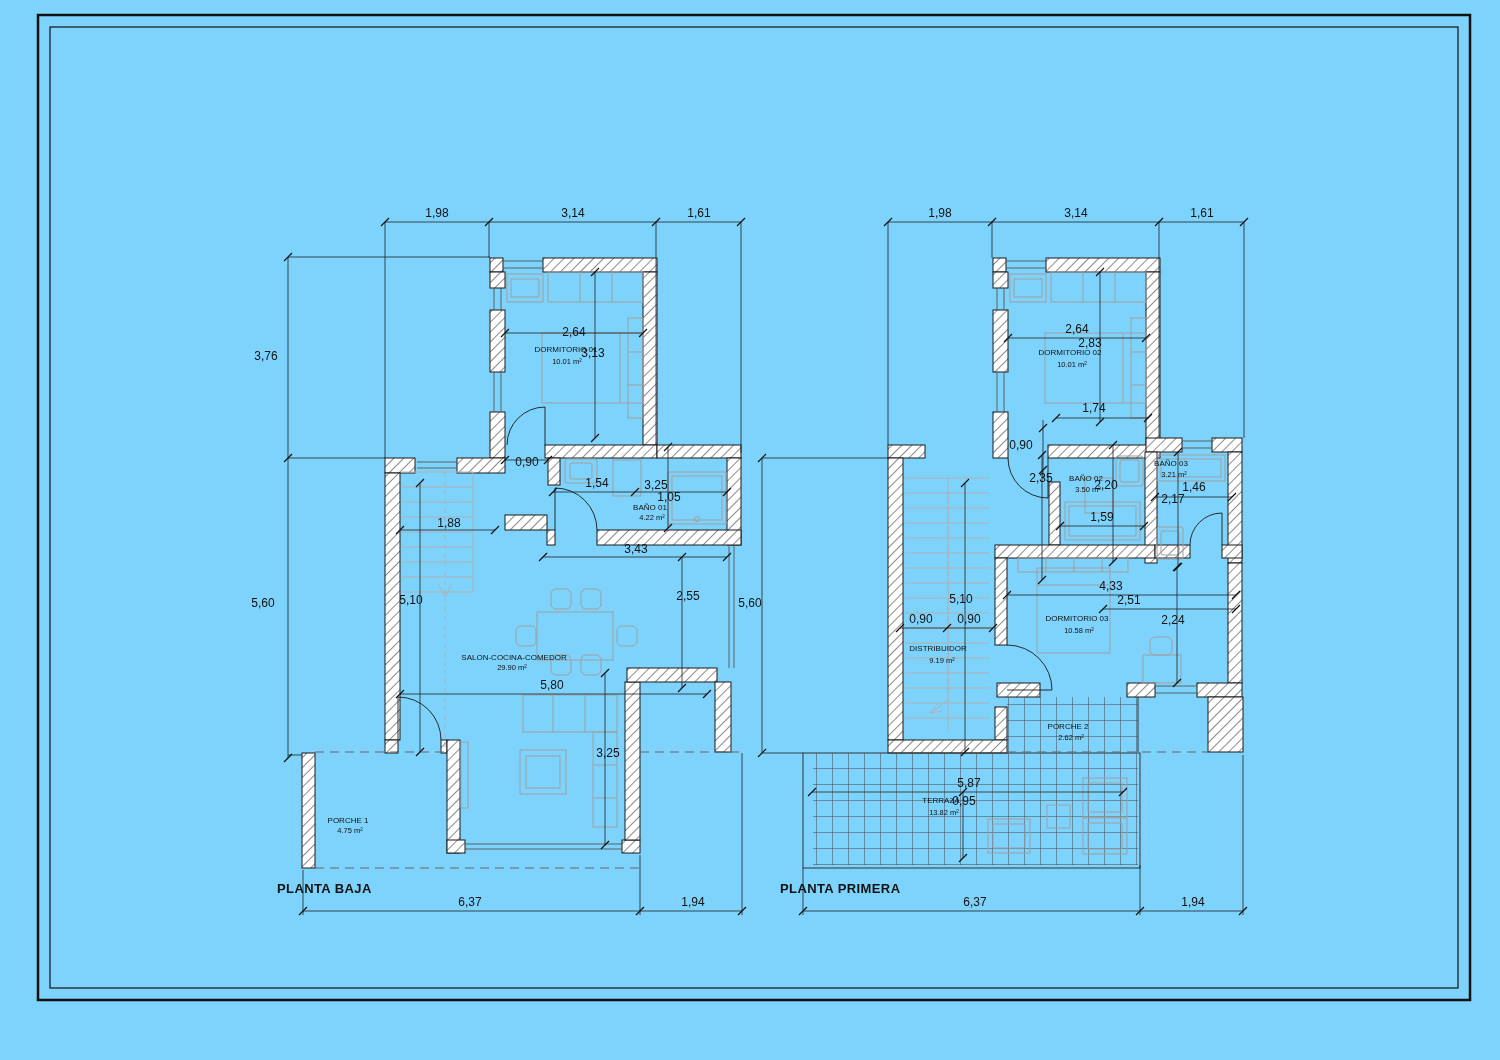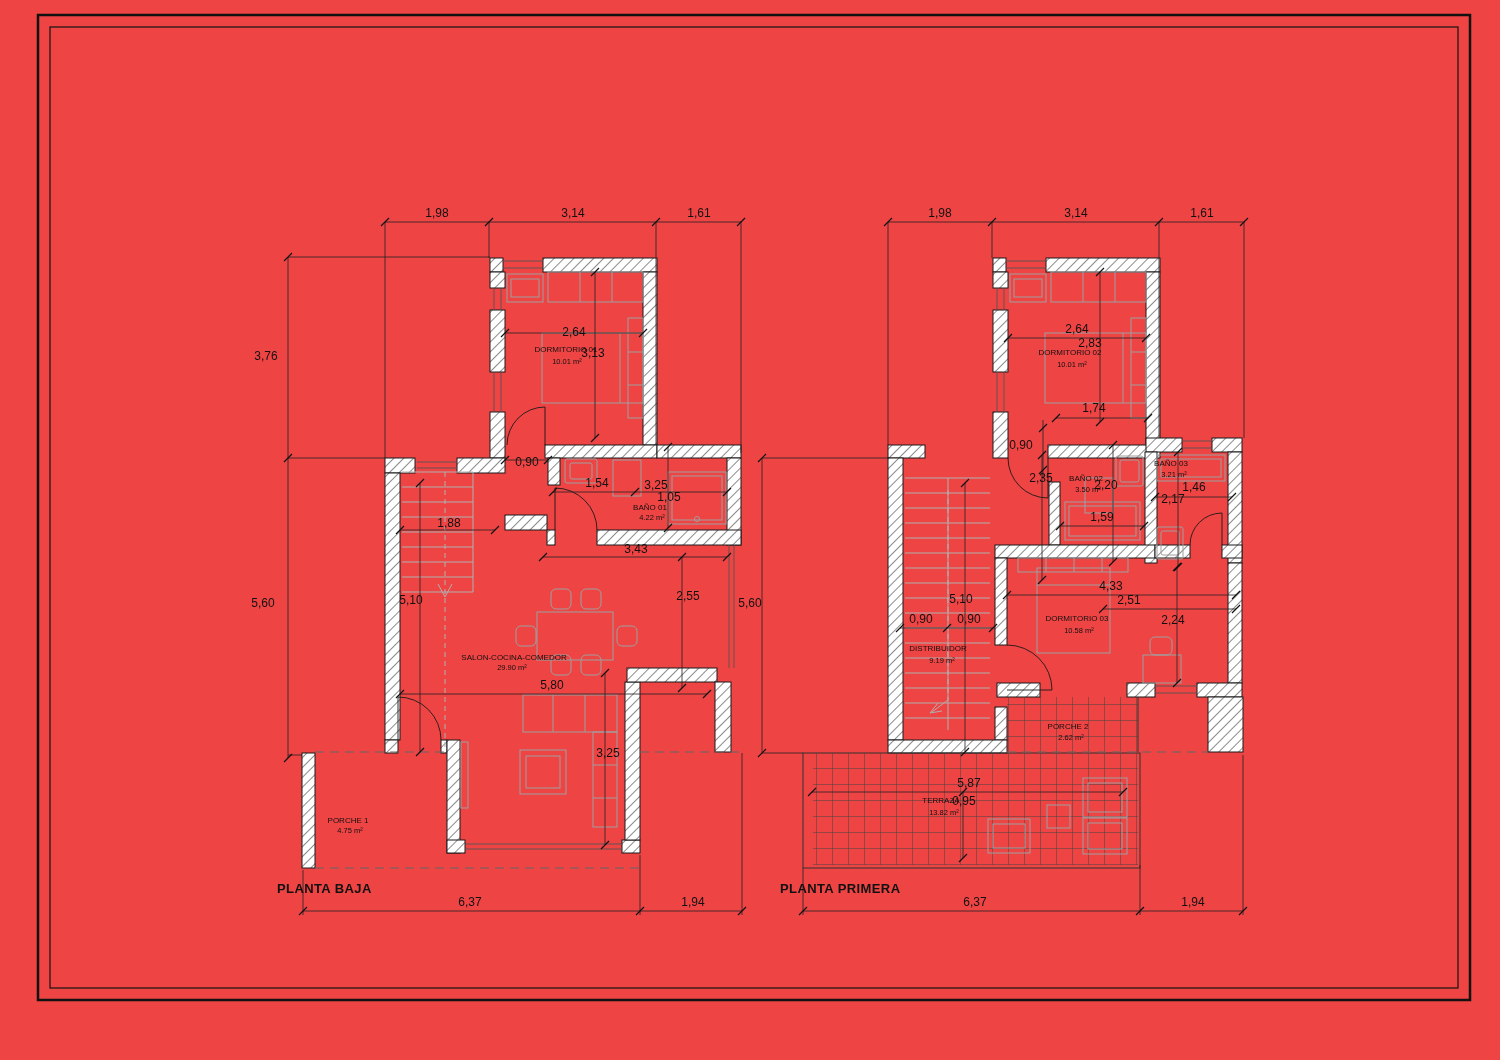--- a/index.html
+++ b/index.html
@@ -1,16 +1,16 @@
 <!DOCTYPE html>
 <html><head>
 <meta charset="utf-8">
 <style>
   html,body{margin:0;padding:0;background:#fff}
-  #sheet{position:relative;width:1500px;height:1060px;background:#ef4444;overflow:hidden}
+  #sheet{position:relative;width:1500px;height:1060px;background:#7dd3fc;overflow:hidden}
   svg{display:block}
   .wall{fill:url(#hatch);stroke:#1a1a1a;stroke-width:1}
   .dim{stroke:#222;stroke-width:.8;fill:none}
   .tick{stroke:#111;stroke-width:1.2;fill:none}
   .win{stroke:#555;stroke-width:.9;fill:none}
   .door{stroke:#1a1a1a;stroke-width:.9;fill:none}
   .fur{stroke:#9f9f9f;stroke-width:1;fill:none}
   .stair{stroke:#b0b0b0;stroke-width:1;fill:none}
   .sdash{stroke:#b0b0b0;stroke-width:1;fill:none;stroke-dasharray:5 4}
   .dash{stroke:#666;stroke-width:1.1;fill:none;stroke-dasharray:9 6}

